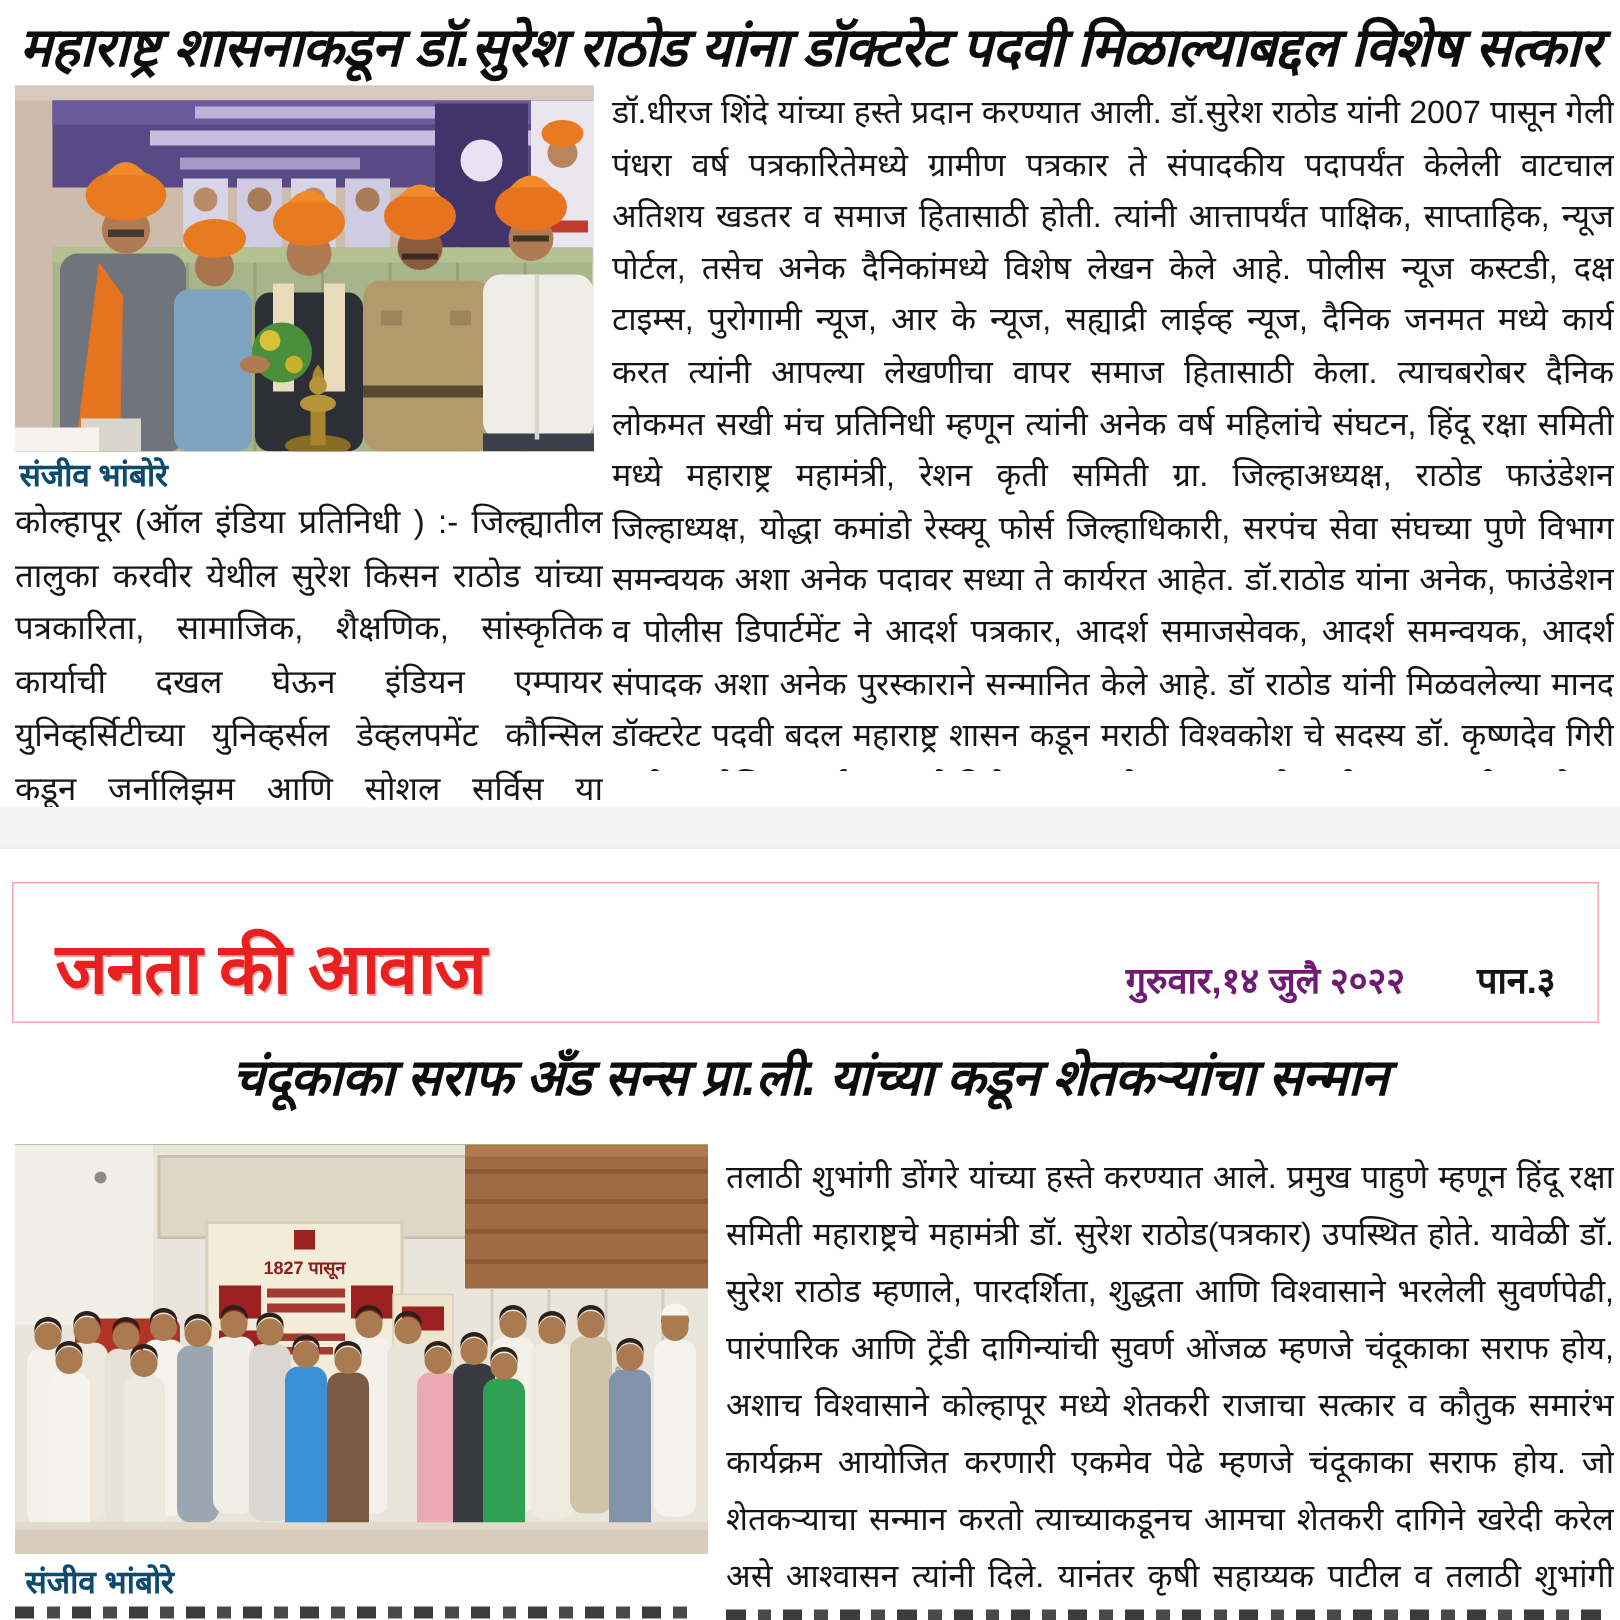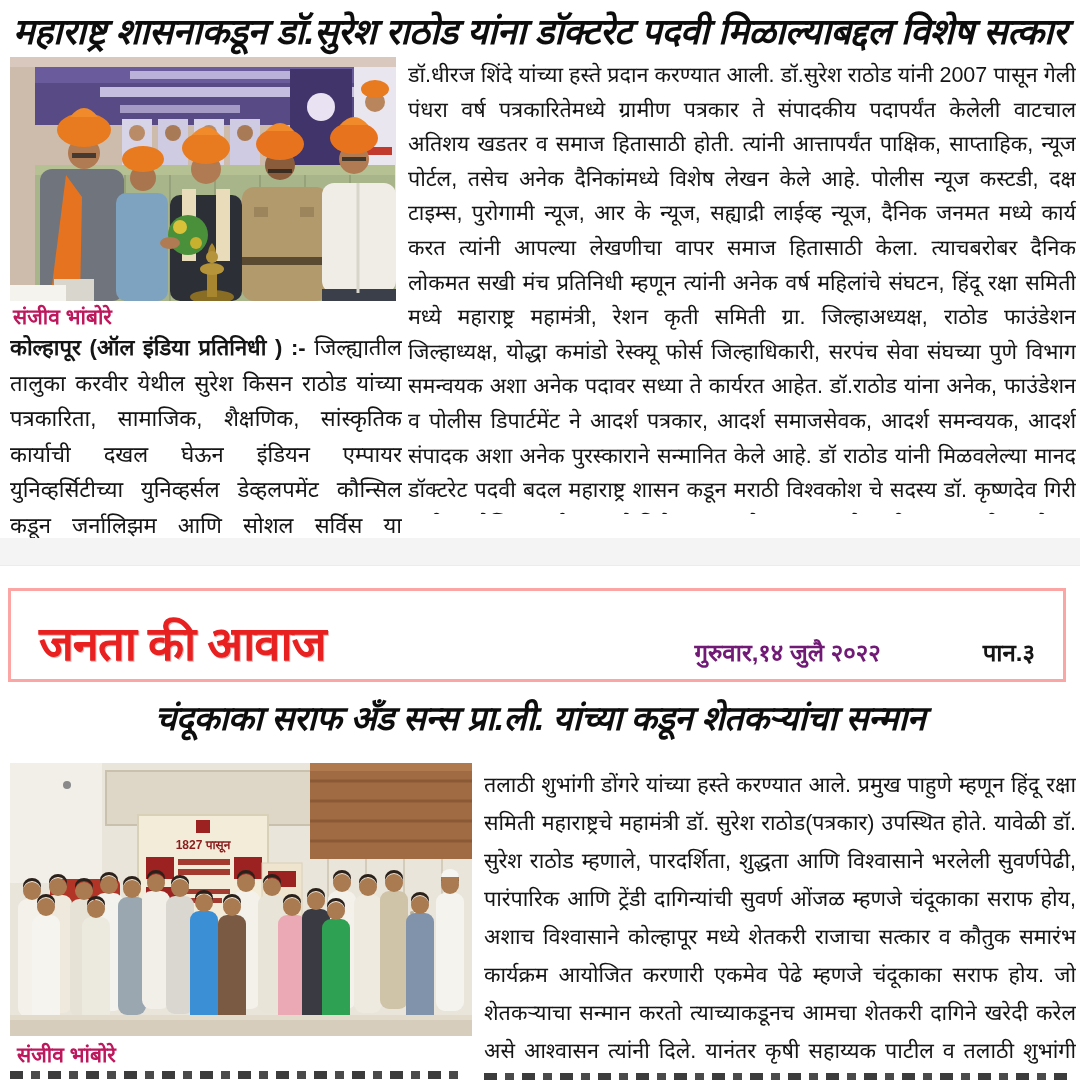--- a/index.html
+++ b/index.html
@@ -4,33 +4,33 @@
 <style>
   html,body{margin:0;padding:0;background:#fff;}
   .page{position:relative;width:1080px;height:1080px;background:#ffffff;overflow:hidden;
         font-family:"Liberation Sans",sans-serif;color:#111;}
   .headline{position:absolute;left:0;width:1080px;text-align:center;font-weight:800;color:#0d0d0d;
             letter-spacing:-0.5px;white-space:nowrap;font-style:italic;}
   .h1{top:6px;font-size:36px;}
   .h2{top:694px;font-size:34px;}
   .photo{position:absolute;overflow:hidden;background:#cbc2b2;}
   .photo svg{display:block;}
-  .caption{position:absolute;font-weight:800;font-size:21px;color:#be185d;}
+  .caption{position:absolute;font-weight:800;font-size:21px;color:#0c4a6e;}
   .col{position:absolute;text-align:justify;color:#151515;overflow:hidden;}
   .col-l1{left:10px;top:330px;width:392px;height:214px;font-size:22px;line-height:35.5px;}
   .col-r1{left:408px;top:58px;width:668px;height:456px;font-size:21.5px;line-height:34.6px;}
   .col-r2{left:484px;top:766px;width:592px;height:304px;font-size:21.5px;line-height:38px;}
-  .lead{font-weight:700;}
+  .lead{font-weight:400;}
   .sep-band{position:absolute;left:0;top:538px;width:1080px;height:27px;background:#f4f4f4;border-bottom:1px solid #ececec;}
-  .masthead{position:absolute;left:8px;top:588px;width:1058px;height:94px;border:3px solid #fca5a5;background:#fff;
+  .masthead{position:absolute;left:8px;top:588px;width:1058px;height:94px;border:1px solid #fca5a5;background:#fff;
             display:flex;align-items:flex-end;box-sizing:border-box;padding:0 28px 12px 28px;text-align:center;}
   .brand{color:#e8201f;font-size:47px;font-weight:800;letter-spacing:-1px;line-height:1;
          text-shadow:1px 1px 0 rgba(180,30,30,.35);}
   .mh-date{margin-left:auto;font-size:24px;font-weight:800;color:#701a75;line-height:1.15;}
-  .mh-page{margin-left:102px;font-size:24px;font-weight:800;color:#151515;line-height:1.15;}
+  .mh-page{margin-left:48px;font-size:24px;font-weight:800;color:#151515;line-height:1.15;}
   .cutline{position:absolute;height:8px;overflow:hidden;
            background:repeating-linear-gradient(90deg,#3c3c3c 0 13px,transparent 13px 21px,#4a4a4a 21px 30px,transparent 30px 38px);}
   .cut-left{left:10px;top:1071px;width:448px;}
   .cut-right{left:484px;top:1073px;width:588px;}
 </style>
 </head>
 <body>
 
 <div class="page">
 

